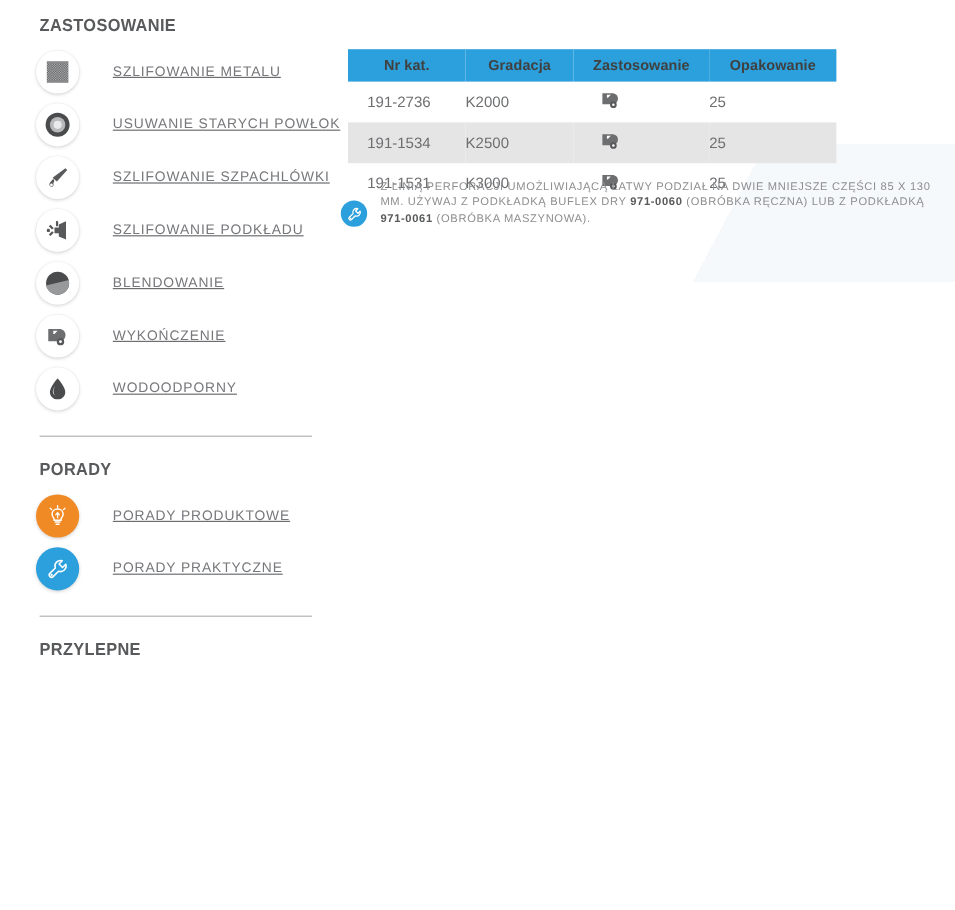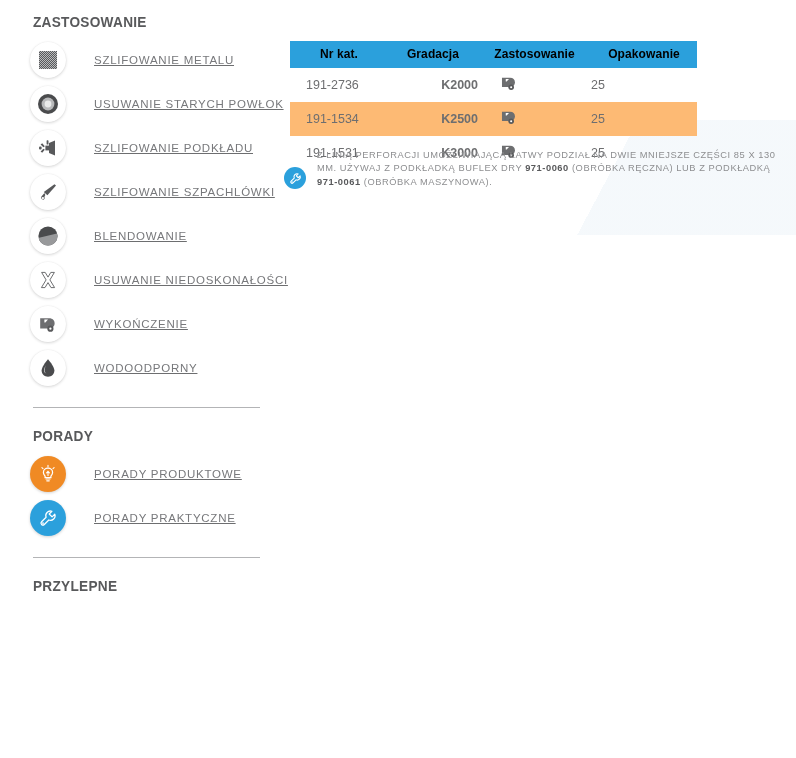--- a/index.html
+++ b/index.html
@@ -95,42 +95,42 @@
     top: 41px;
     width: 407px;
   }
   table.spec {
     width: 100%;
     border-collapse: collapse;
     font-size: 12px;
   }
   table.spec thead th {
     background: #2ba0dc;
-    color: #000000;
+    color: #404040;
     font-size: 12px;
     font-weight: bold;
     padding: 6px 0 7px;
     letter-spacing: .1px;
   }
   table.spec thead th.c-nr  { width: 98px;  text-align: center; }
   table.spec thead th.c-gr  { width: 90px;  text-align: center; }
   table.spec thead th.c-za  { width: 113px; text-align: center; }
   table.spec thead th.c-op  { width: 106px; text-align: center; }
 
   table.spec tbody td {
     padding: 6px 0 7px;
     color: #6d6e70;
     font-size: 12.5px;
     vertical-align: middle;
   }
   table.spec tbody td.c-nr { padding-left: 16px; text-align: left; }
-  table.spec tbody td.c-gr { text-align: right; font-weight: bold; }
+  table.spec tbody td.c-gr { text-align: left; }
   table.spec tbody td.c-za { text-align: left; padding-left: 21px; }
   table.spec tbody td.c-op { text-align: left; padding-right: 28px; }
-  table.spec tbody tr.alt td { background: #fdba74; }
+  table.spec tbody tr.alt td { background: #e5e5e5; }
 
   
   .note {
     position: absolute;
     left: 284px;
     top: 149px;
     width: 500px;
     display: flex;
     align-items: flex-end;
   }
@@ -187,68 +187,60 @@
             <circle cx="11" cy="11" r="10" fill="#4a4b4d"></circle>
             <circle cx="11" cy="11" r="6.4" fill="#b8b9bb"></circle>
             <circle cx="11" cy="11" r="3.4" fill="#e9eaea"></circle>
           </svg>
       </span>
       <span class="feature-label">USUWANIE STARYCH POWŁOK</span>
     </li>
 
     <li class="feature-row">
       <span class="icon-badge">
+        <svg width="22" height="22" viewBox="0 0 22 22">
+            <path d="M17.5 3.2 L19 4.6 L10.4 14.2 L6.8 11.1 Z" fill="#58595b"></path>
+            <path d="M7.4 11.9 C6.1 13.3 5.2 14.4 4.6 15.3 C3.7 16.6 4.2 18.2 5.6 18.6 C6.9 19 8 17.9 7.6 16.6 C7.4 15.8 7.6 14.9 8.4 13.9 Z" fill="#58595b"></path>
+            <circle cx="5.9" cy="17.1" r="1.15" fill="#ffffff"></circle>
+          </svg>
+      </span>
+      <span class="feature-label">SZLIFOWANIE SZPACHLÓWKI</span>
+    </li>
+
+    <li class="feature-row">
+      <span class="icon-badge">
         <svg width="24" height="22" viewBox="0 0 24 22">
             <path d="M13 6 L13 16 L19 18.6 L19 3.4 Z" fill="#58595b"></path>
             <rect x="9.4" y="8.6" width="3.8" height="4.8" fill="#58595b"></rect>
             <path d="M8.8 9.2 L6.2 6.3 L4.6 7.6 L7.4 10.2 Z" fill="#58595b"></path>
             <path d="M8.8 12.8 L6.2 15.7 L4.6 14.4 L7.4 11.8 Z" fill="#58595b"></path>
             <rect x="3" y="9.6" width="2.6" height="2.8" rx="1" fill="#58595b"></rect>
             <rect x="10.6" y="3.2" width="1.9" height="4.4" rx=".7" fill="#58595b"></rect>
           </svg>
       </span>
       <span class="feature-label">SZLIFOWANIE PODKŁADU</span>
-    </li>
-
-    <li class="feature-row">
-      <span class="icon-badge">
-        <svg width="22" height="22" viewBox="0 0 22 22">
-            <path d="M17.5 3.2 L19 4.6 L10.4 14.2 L6.8 11.1 Z" fill="#58595b"></path>
-            <path d="M7.4 11.9 C6.1 13.3 5.2 14.4 4.6 15.3 C3.7 16.6 4.2 18.2 5.6 18.6 C6.9 19 8 17.9 7.6 16.6 C7.4 15.8 7.6 14.9 8.4 13.9 Z" fill="#58595b"></path>
-            <circle cx="5.9" cy="17.1" r="1.15" fill="#ffffff"></circle>
-          </svg>
-      </span>
-      <span class="feature-label">SZLIFOWANIE SZPACHLÓWKI</span>
     </li>
 
     <li class="feature-row">
       <span class="icon-badge">
         <svg width="22" height="22" viewBox="0 0 22 22">
             <defs>
               <clipPath id="cl">
                 <circle cx="11" cy="11" r="9.6"></circle>
               </clipPath>
             </defs>
             <g clip-path="url(#cl)">
               <rect x="0" y="0" width="22" height="22" fill="#4a4b4d"></rect>
               <path d="M-2 13.6 L24 7.6 L24 24 L-2 24 Z" fill="#98999b"></path>
             </g>
           </svg>
       </span>
       <span class="feature-label">BLENDOWANIE</span>
     </li>
 
-    <li class="feature-row">
-      <span class="icon-badge">
-        <svg width="22" height="22" viewBox="0 0 22 22">
-            <path d="M4.6 3.4 L8.2 3.4 L11 8.1 L13.8 3.4 L17.4 3.4 L12.9 10.9 L17.6 18.6 L14 18.6 L11 13.6 L8 18.6 L4.4 18.6 L9.1 10.9 Z" fill="none" stroke="#6d6e70" stroke-width="1"></path>
-          </svg>
-      </span>
-      <span class="feature-label">USUWANIE NIEDOSKONAŁOŚCI</span>
-    </li>
 
     <li class="feature-row">
       <span class="icon-badge">
         <svg width="22" height="20" viewBox="0 0 22 20">
             <path d="M3.2 4.2 L12.2 4.2 C15.6 4.2 17.6 6.4 17.6 9.2 C17.6 12.4 15.2 14.4 12 14.4 L3.2 14.4 Z" fill="#6d6e70"></path>
             <path d="M7.4 5.6 L11 5.6 L8.4 8.4 L7.4 8.4 Z" fill="#ffffff"></path>
             <circle cx="13.4" cy="14.7" r="3.1" fill="#58595b"></circle>
             <circle cx="13.4" cy="14.7" r="1.15" fill="#ffffff"></circle>
           </svg>
       </span>

